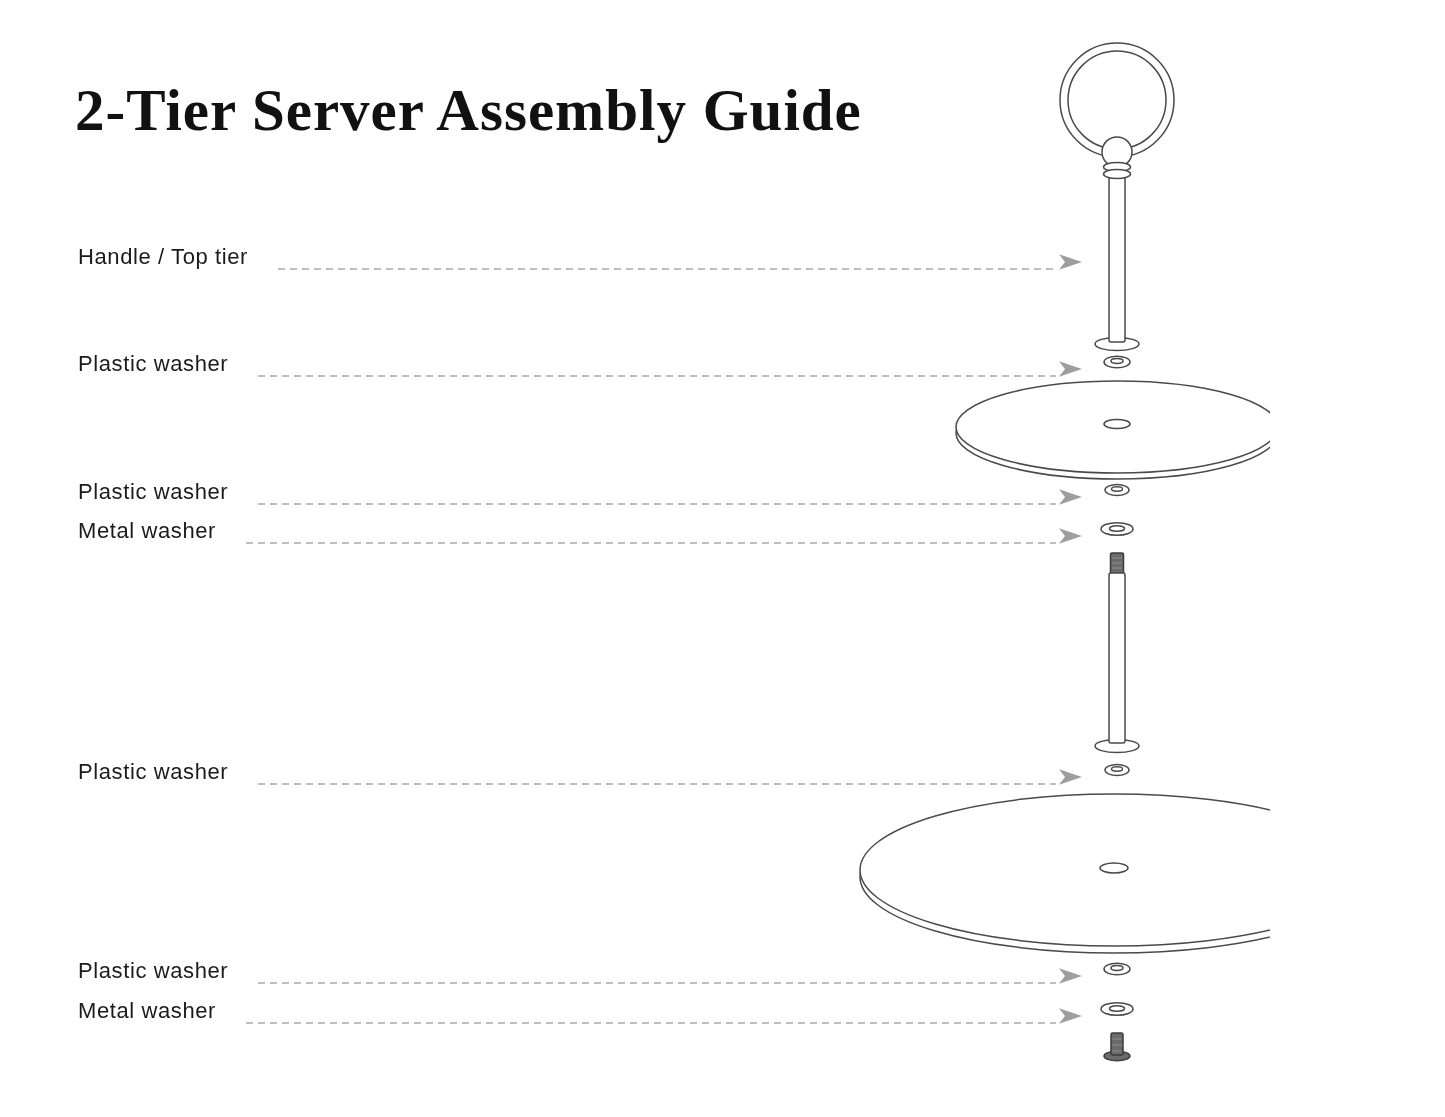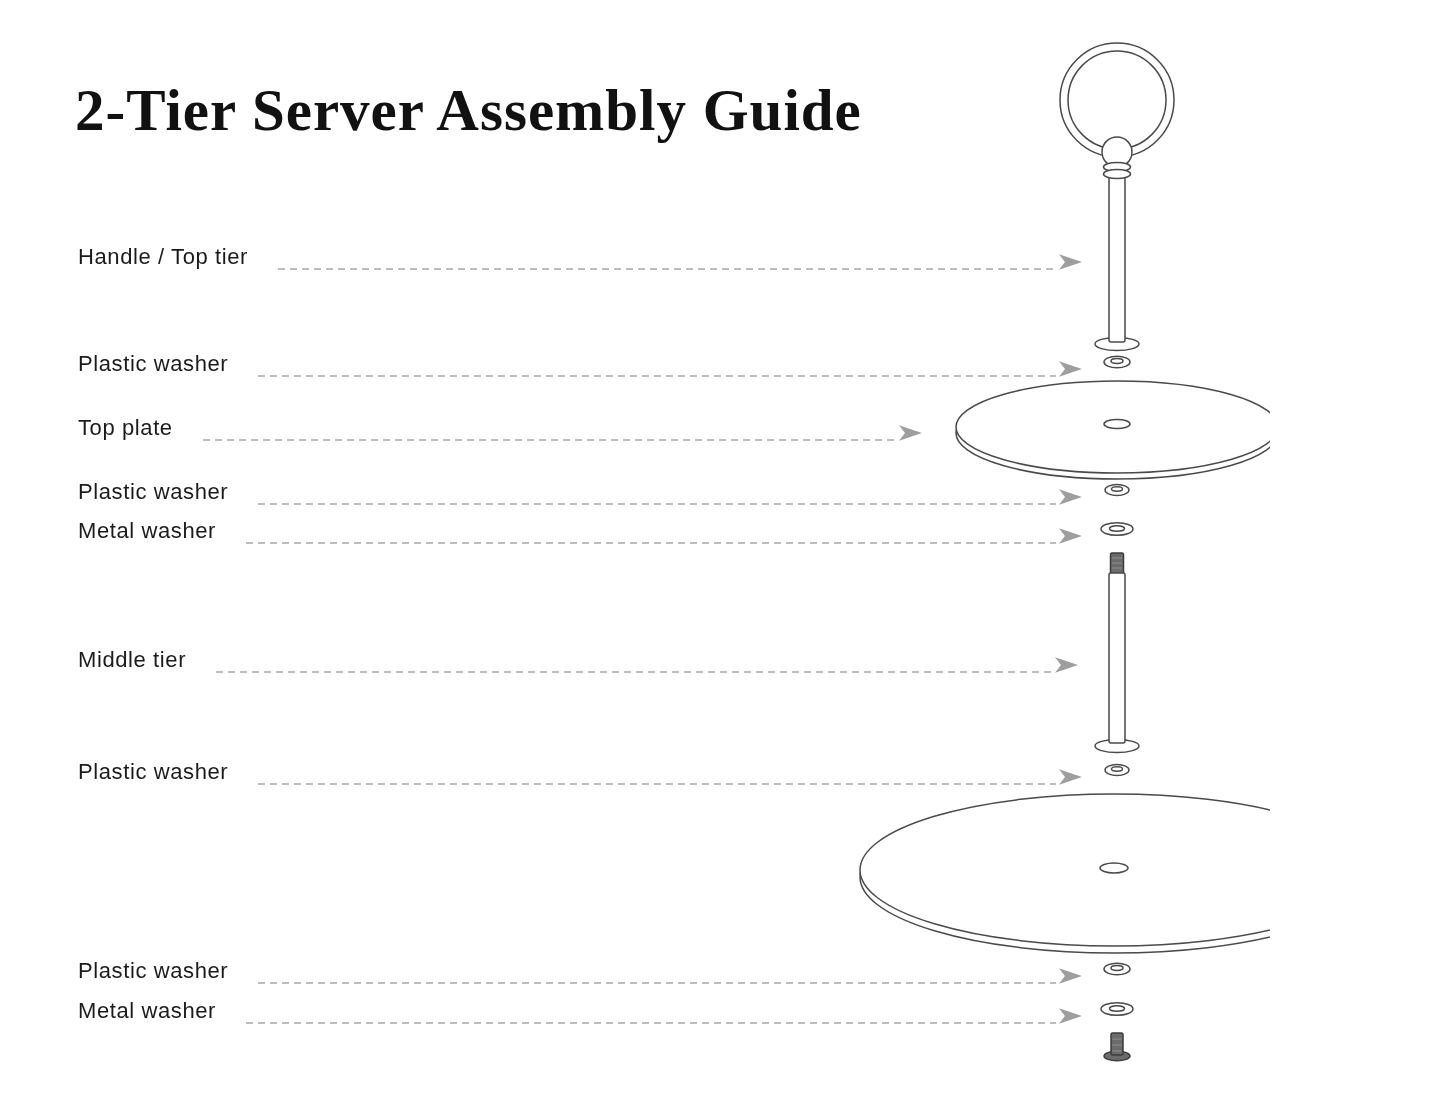--- a/index.html
+++ b/index.html
@@ -149,43 +149,33 @@
     <div class="dash"></div>
     <div class="arrow"></div>
   </div>
 
   <div class="row r2">
     <span class="lbl">Plastic washer</span>
     <div class="dash"></div>
     <div class="arrow"></div>
   </div>
 
-  <div class="row r3">
-    <span class="lbl">Top plate</span>
-    <div class="dash"></div>
-    <div class="arrow"></div>
-  </div>
 
   <div class="row r4">
     <span class="lbl">Plastic washer</span>
     <div class="dash"></div>
     <div class="arrow"></div>
   </div>
 
   <div class="row r5">
     <span class="lbl">Metal washer</span>
     <div class="dash"></div>
     <div class="arrow"></div>
   </div>
 
-  <div class="row r6">
-    <span class="lbl">Middle tier</span>
-    <div class="dash"></div>
-    <div class="arrow"></div>
-  </div>
 
   <div class="row r7">
     <span class="lbl">Plastic washer</span>
     <div class="dash"></div>
     <div class="arrow"></div>
   </div>
 
 
   <div class="row r9">
     <span class="lbl">Plastic washer</span>

